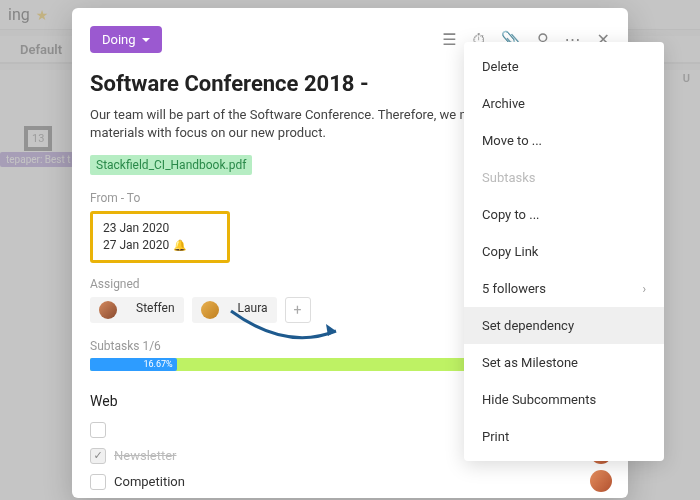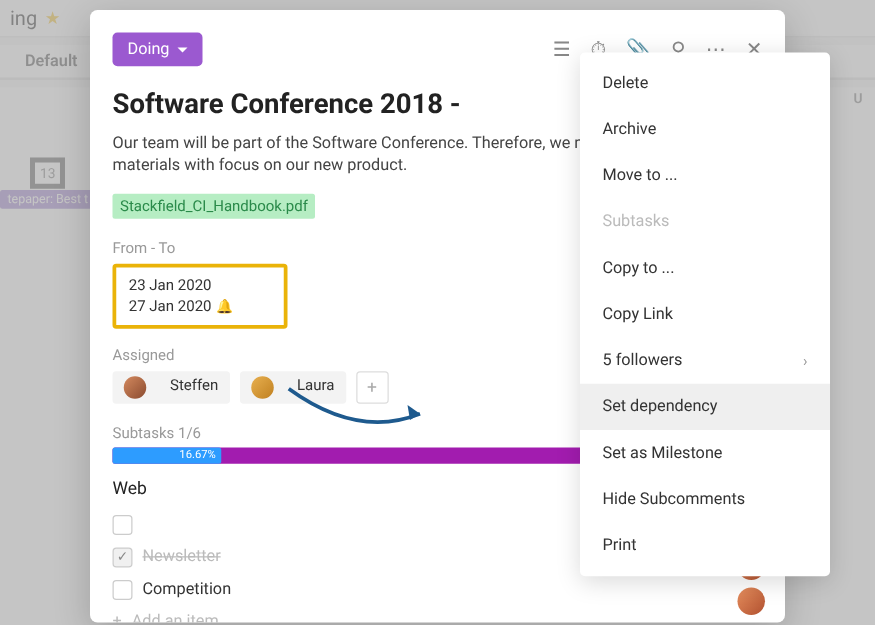--- a/index.html
+++ b/index.html
@@ -26,21 +26,21 @@
 .dates{border:3px solid #eab308;border-radius:3px;padding:6px 10px;font-size:12px;color:#333;display:inline-block;margin-bottom:14px;min-width:140px}
 .dates div{line-height:1.4}
 .bell{color:#bbb;margin-left:4px;font-size:11px}
 .assignees{display:flex;gap:8px;margin-bottom:16px;align-items:center}
 .chip{display:flex;align-items:flex-start;gap:19px;background:#f3f3f3;border-radius:3px;padding:4px 9px;font-size:12px;color:#333}
 .avatar{width:18px;height:18px;border-radius:50%;display:inline-block}
 .av1{background:linear-gradient(135deg,#d48a5f,#8a4a2f)}
 .av2{background:linear-gradient(135deg,#e8b050,#c08020)}
 .addchip{width:26px;height:26px;border:1px solid #ddd;border-radius:3px;display:flex;align-items:center;justify-content:center;color:#aaa;font-size:14px;cursor:pointer}
 .subhead{display:flex;justify-content:space-between;font-size:12px;color:#999;margin-bottom:5px}
-.prog{height:13px;background:#a21caf;border-radius:2px;position:relative;margin-bottom:12px}
+.prog{height:13px;background:#bef264;border-radius:2px;position:relative;margin-bottom:22px}
 .prog-fill{height:100%;background:#2d9cff;border-radius:2px;display:flex;align-items:center;justify-content:flex-end;padding-right:4px;color:#fff;font-size:9px}
 .group-title{font-weight:400;font-size:14px;color:#222;margin-bottom:8px;margin-top:6px}
 .subtask{display:flex;align-items:center;gap:8px;font-size:13px;color:#333;padding:5px 0}
 .chk{width:16px;height:16px;border:1.5px solid #ccc;border-radius:3px;display:flex;align-items:center;justify-content:center;font-size:11px;color:#999}
 .chk.done{background:#f0f0f0;color:#888}
 .strike{text-decoration:line-through;color:#bbb}
 .additem{color:#bbb;font-size:13px;padding:5px 0;display:flex;gap:8px;align-items:center}
 .menu{position:absolute;top:42px;right:36px;width:200px;background:#fff;border-radius:4px;box-shadow:0 4px 20px rgba(0,0,0,.15);padding:6px 0;z-index:10}
 .menu-item{padding:11px 18px;font-size:13px;color:#333;cursor:pointer;display:flex;justify-content:space-between;align-items:center}
 .menu-item.hl{background:#efefef}

